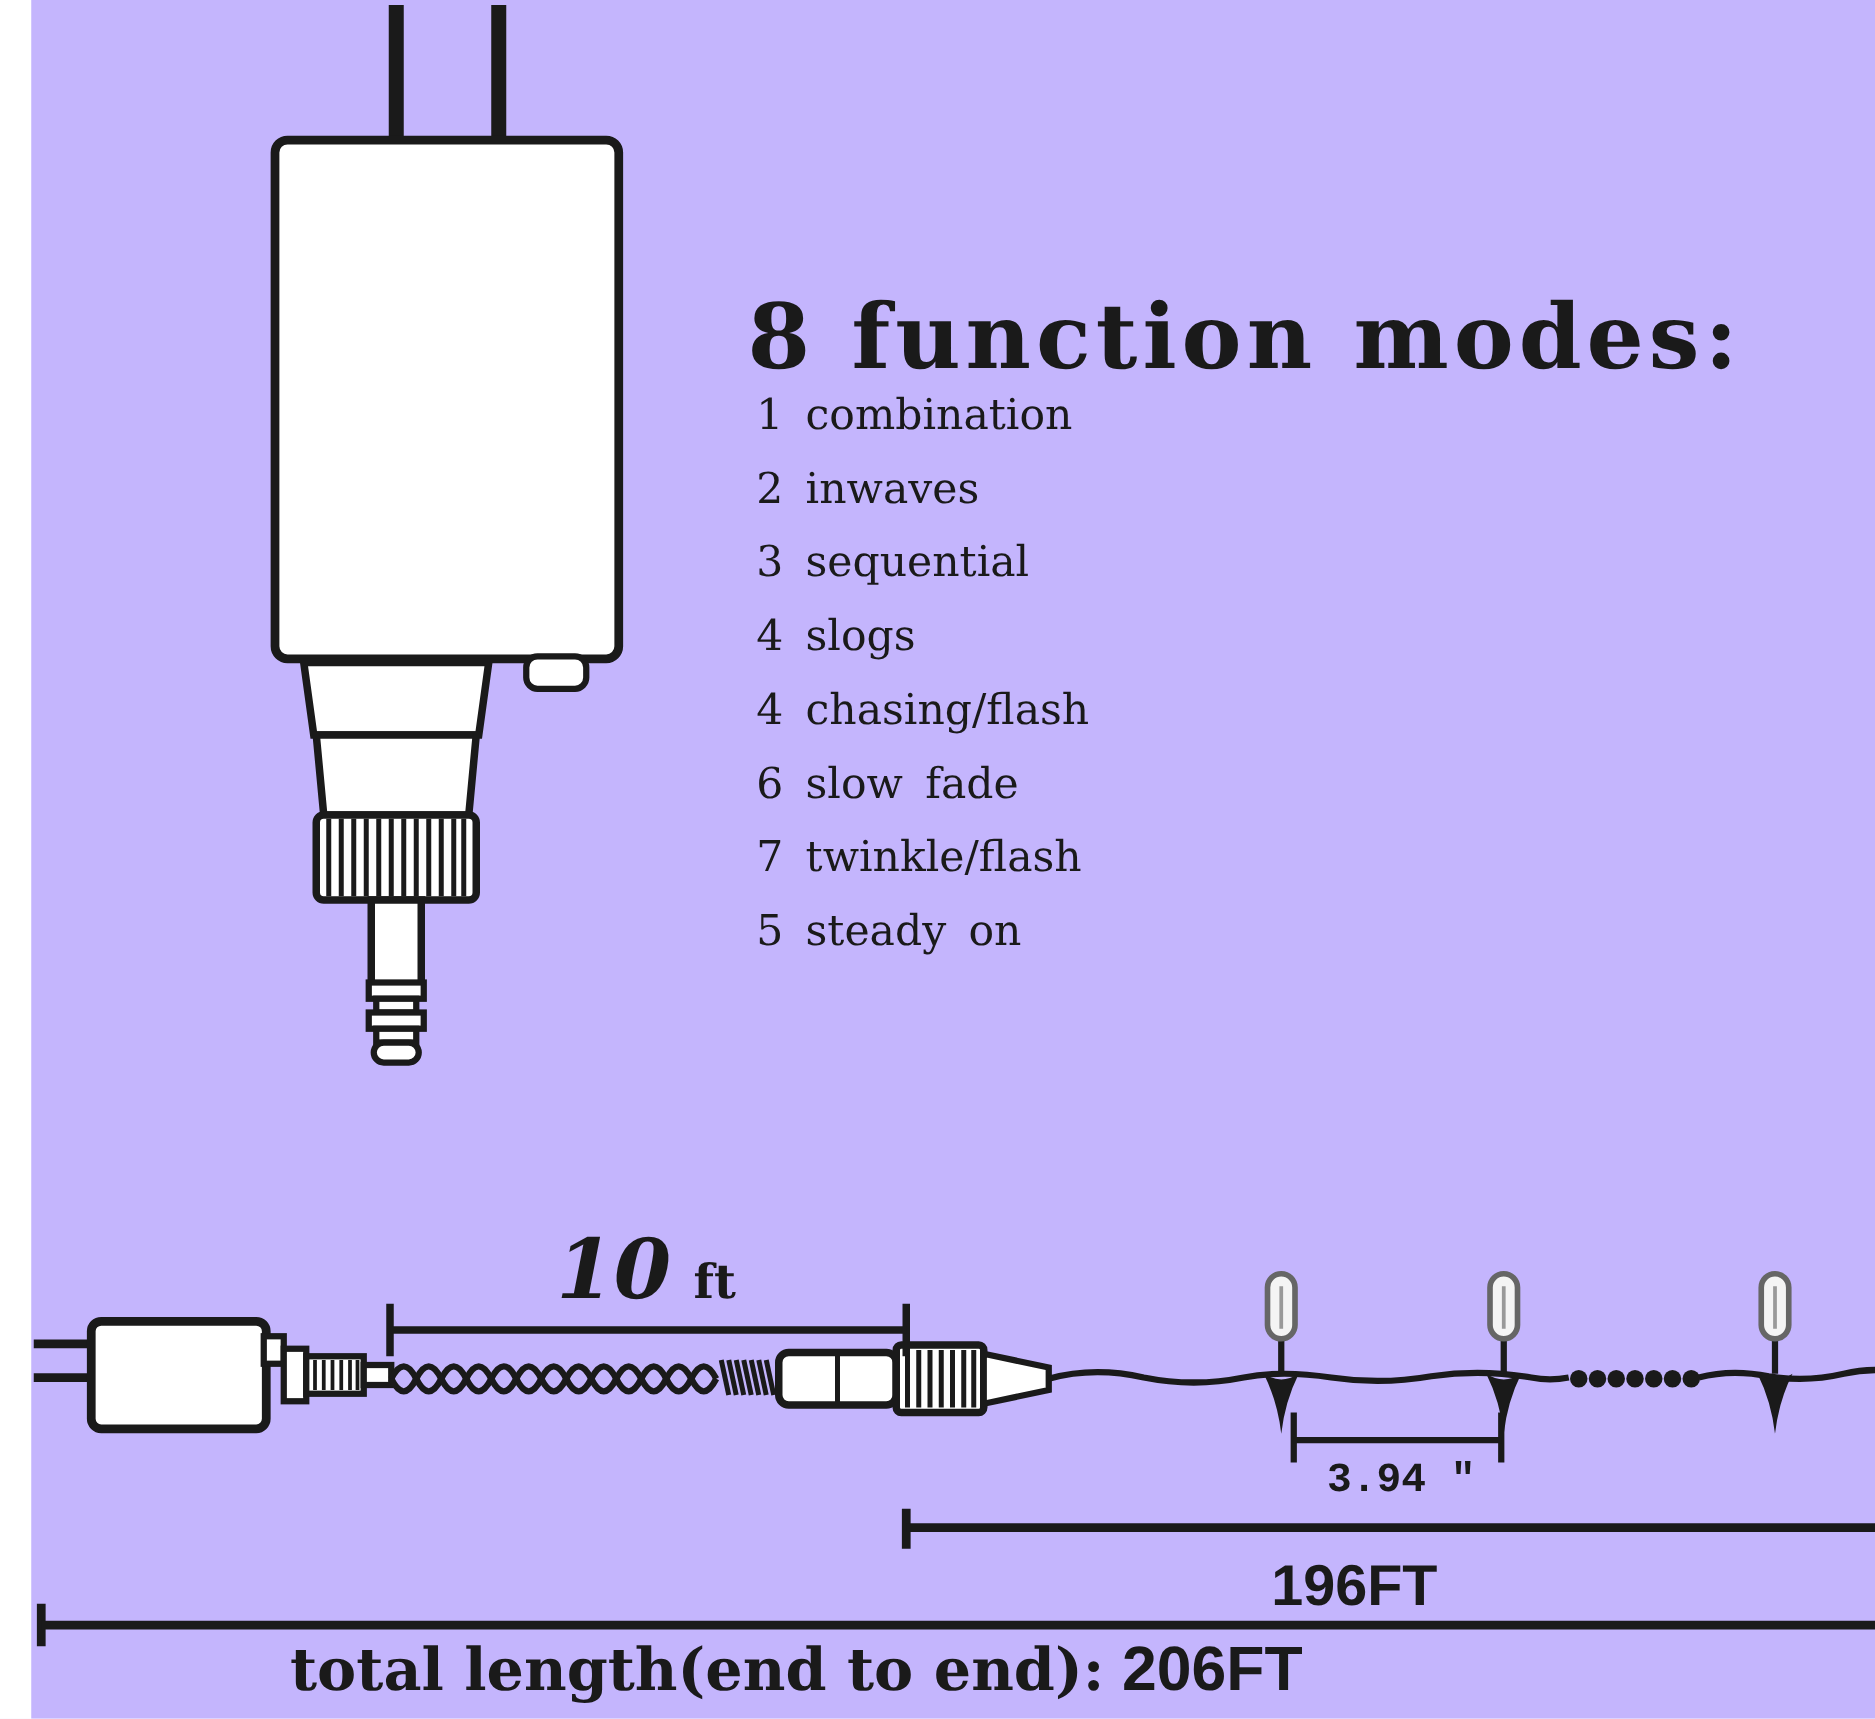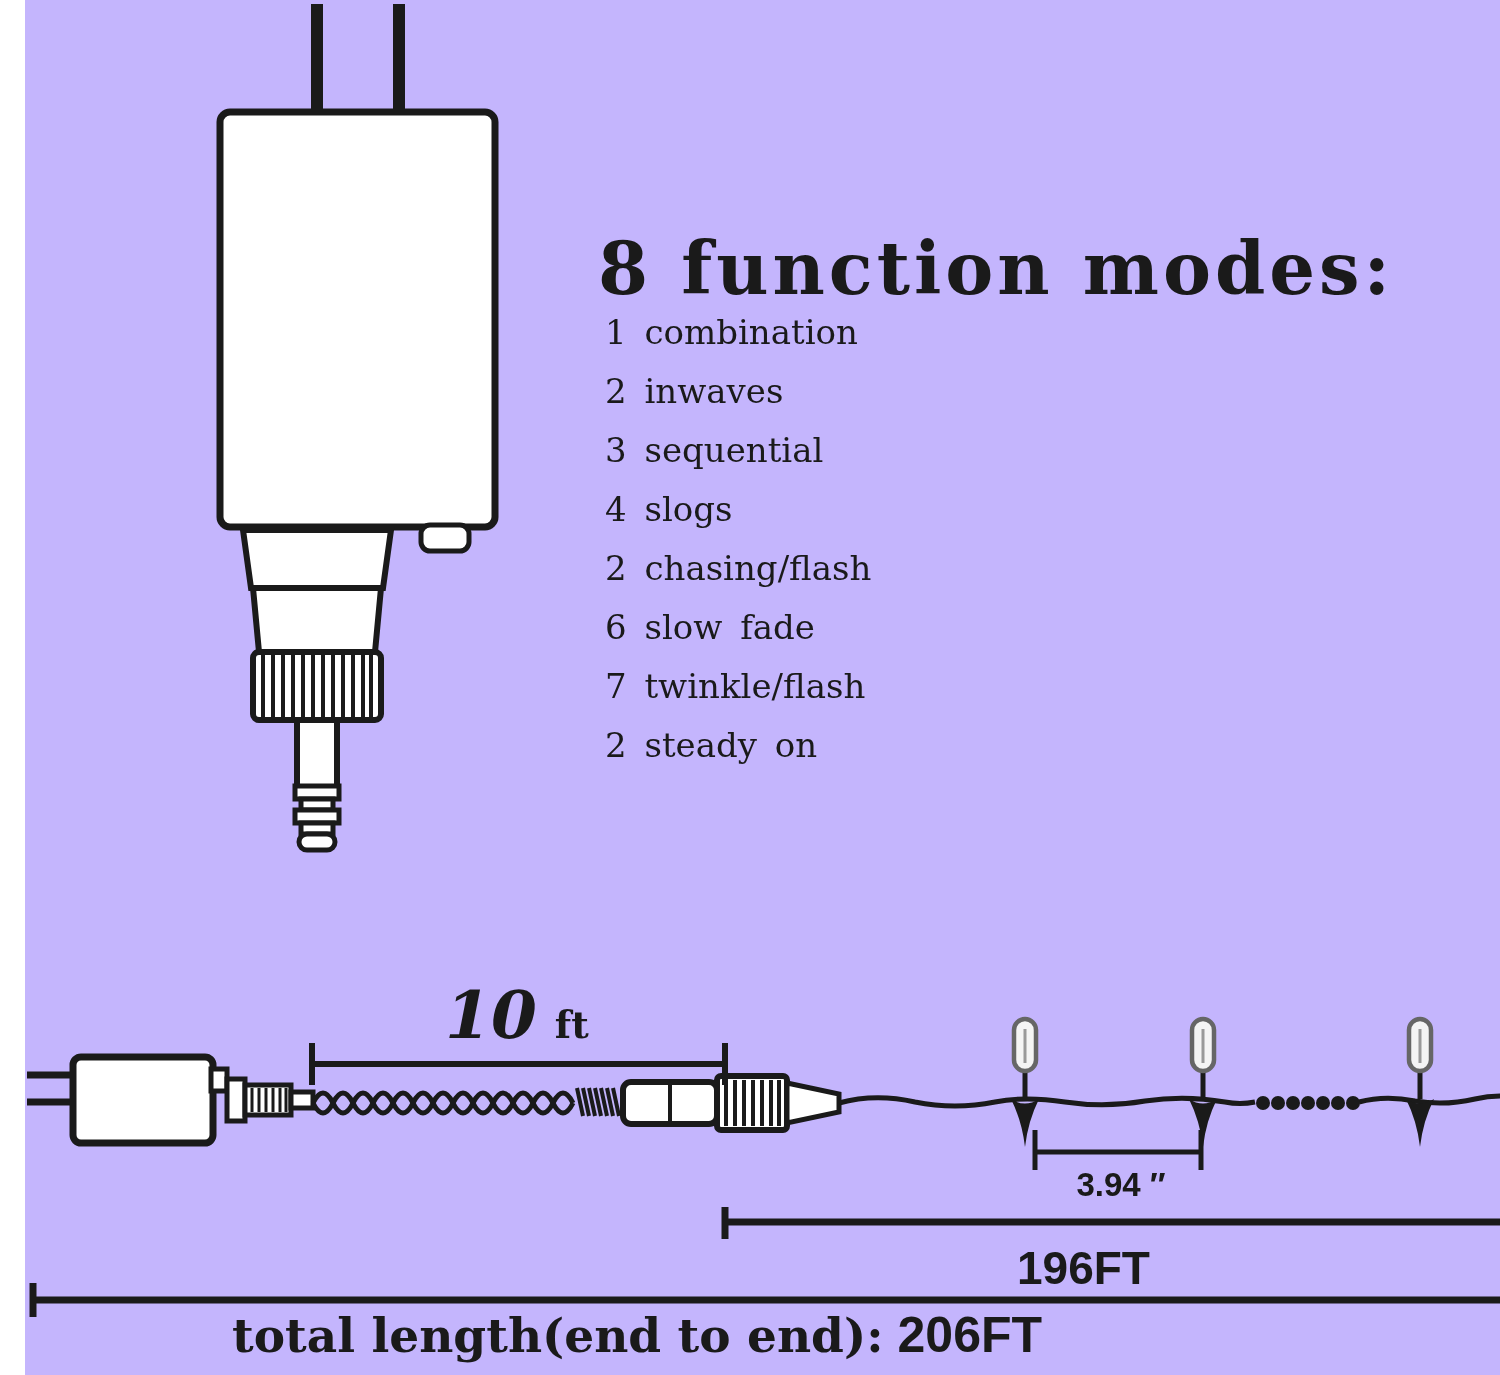--- a/index.html
+++ b/index.html
@@ -31,21 +31,21 @@
   .lead-label{
     left:420px; top:976px;
     white-space:nowrap;
     font-weight:700;
   }
   .lead-label .val{font-size:66px;font-style:italic;}
   .lead-label .unit{font-size:38px; margin-left:18px;text-align:right;}
   .spacing-label{
     left:1013px; top:1166px; width:166px;
     text-align:center;
-    font-family:Liberation Sans, sans-serif;
+    font-family:Liberation Mono, monospace;
     font-weight:700;
     font-size:33px;
     white-space:nowrap;
   }
   .string-length-label{
     left:992px; top:1241px; width:200px;
     text-align:left;
     font-family:"Liberation Sans", sans-serif;
     font-weight:700;
     font-size:46px;
@@ -108,24 +108,24 @@
     </g>
   </svg>
 
   <div class="abs modes-title">8 function modes:</div>
 
   <div class="abs modes-list">
     <div>1 combination</div>
     <div>2 inwaves</div>
     <div>3 sequential</div>
     <div>4 slogs</div>
-    <div>2 chasing/flash</div>
+    <div>4 chasing/flash</div>
     <div>6 slow fade</div>
     <div>7 twinkle/flash</div>
-    <div>2 steady on</div>
+    <div>5 steady on</div>
   </div>
 
   <svg class="abs" style="left:0; top:975px;" width="1500" height="400" viewBox="0 0 1500 400">
 
     <g fill="#ffffff" stroke="#1a1a1a">
       <line x1="2" y1="100" x2="48" y2="100" stroke-width="7"></line>
       <line x1="2" y1="127" x2="48" y2="127" stroke-width="7"></line>
       <rect x="48" y="82" width="140" height="86" rx="8" stroke-width="7"></rect>
       <rect x="186" y="94" width="16" height="22" stroke-width="5"></rect>
       <rect x="202" y="104" width="18" height="42" stroke-width="5"></rect>

